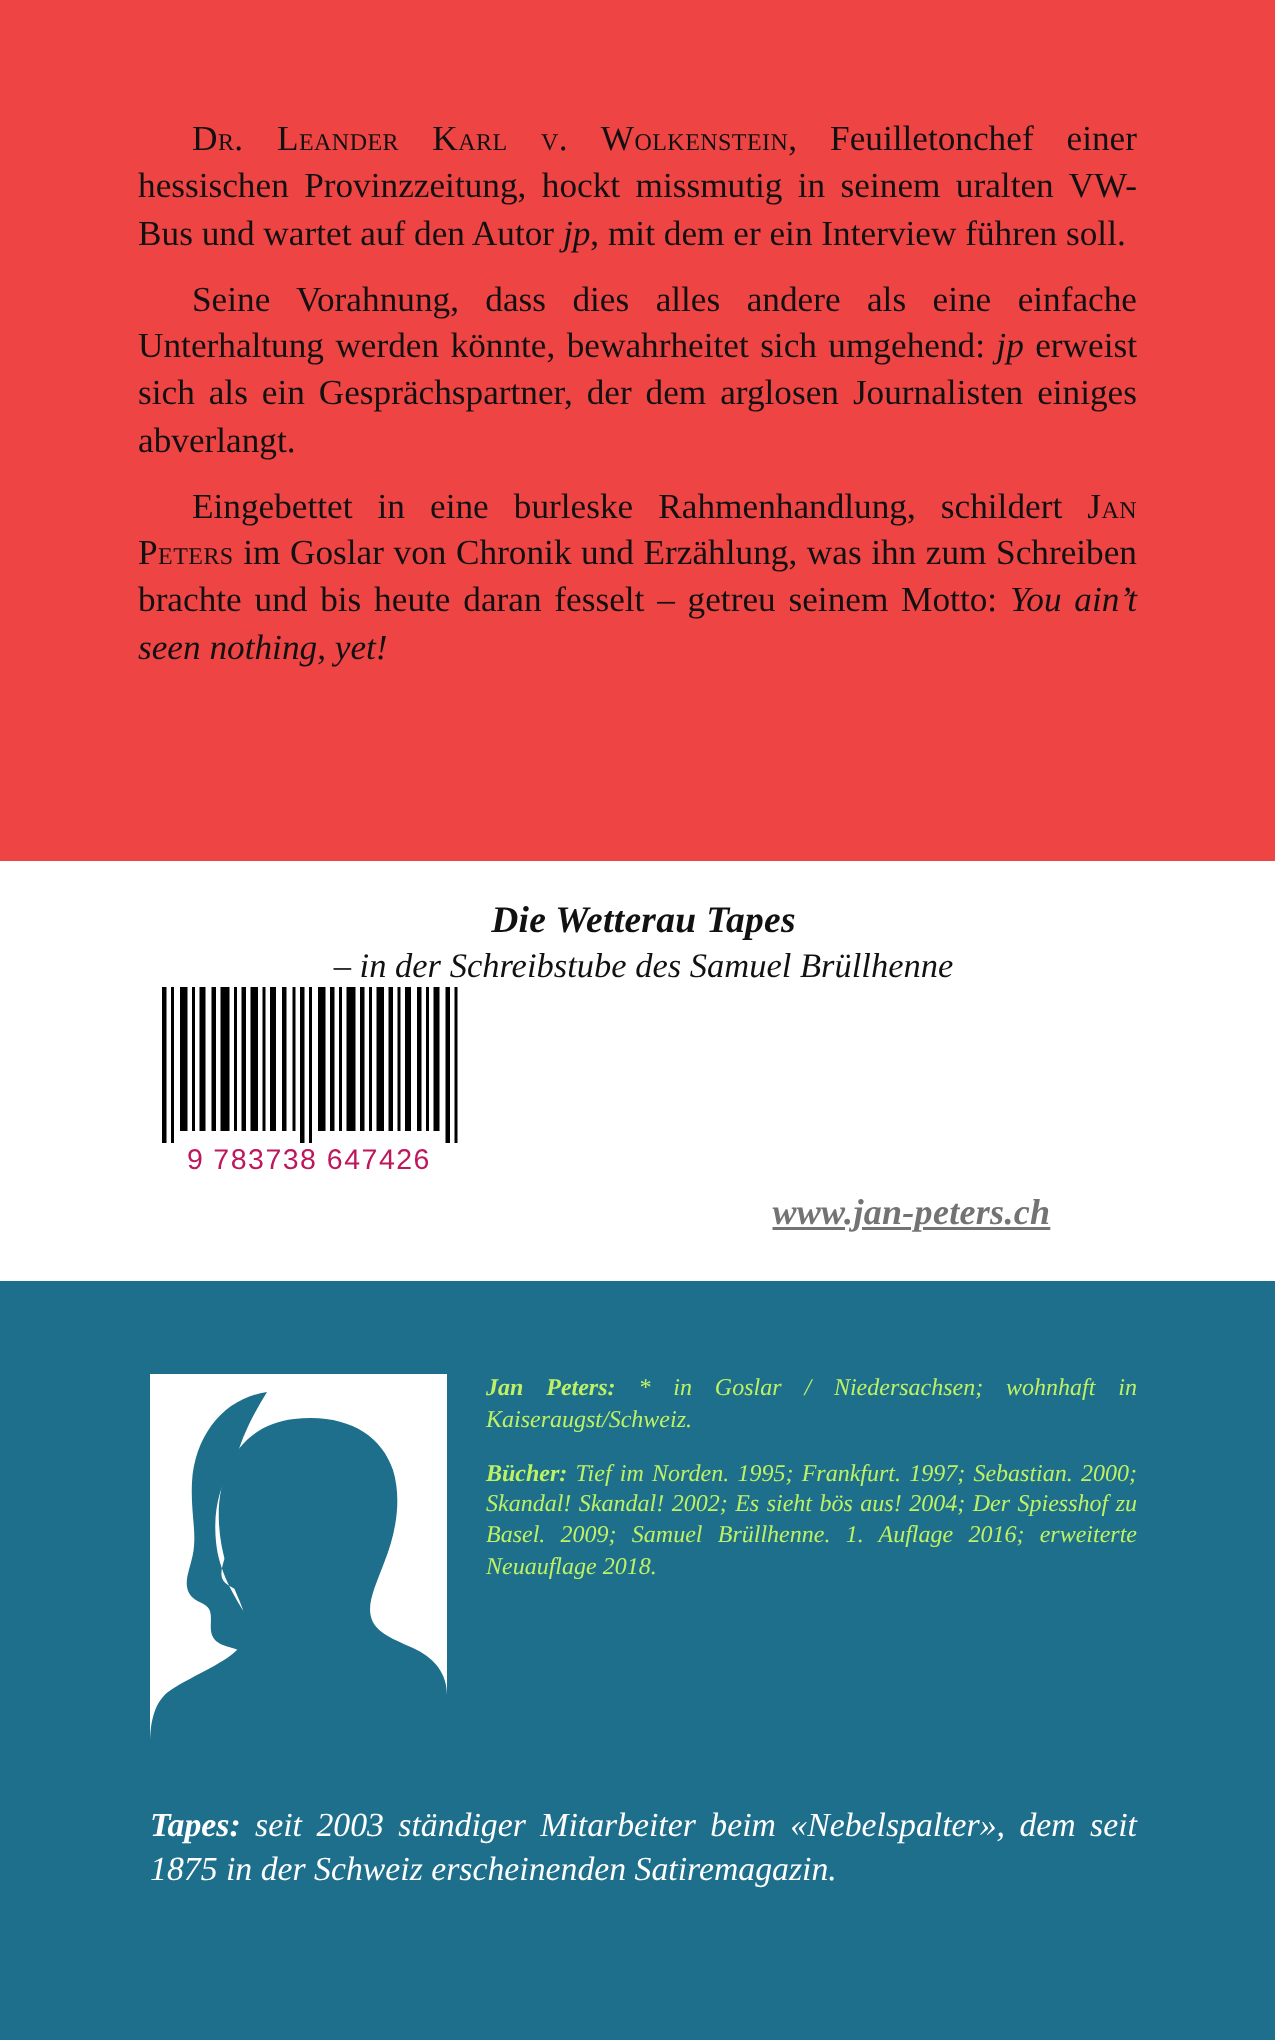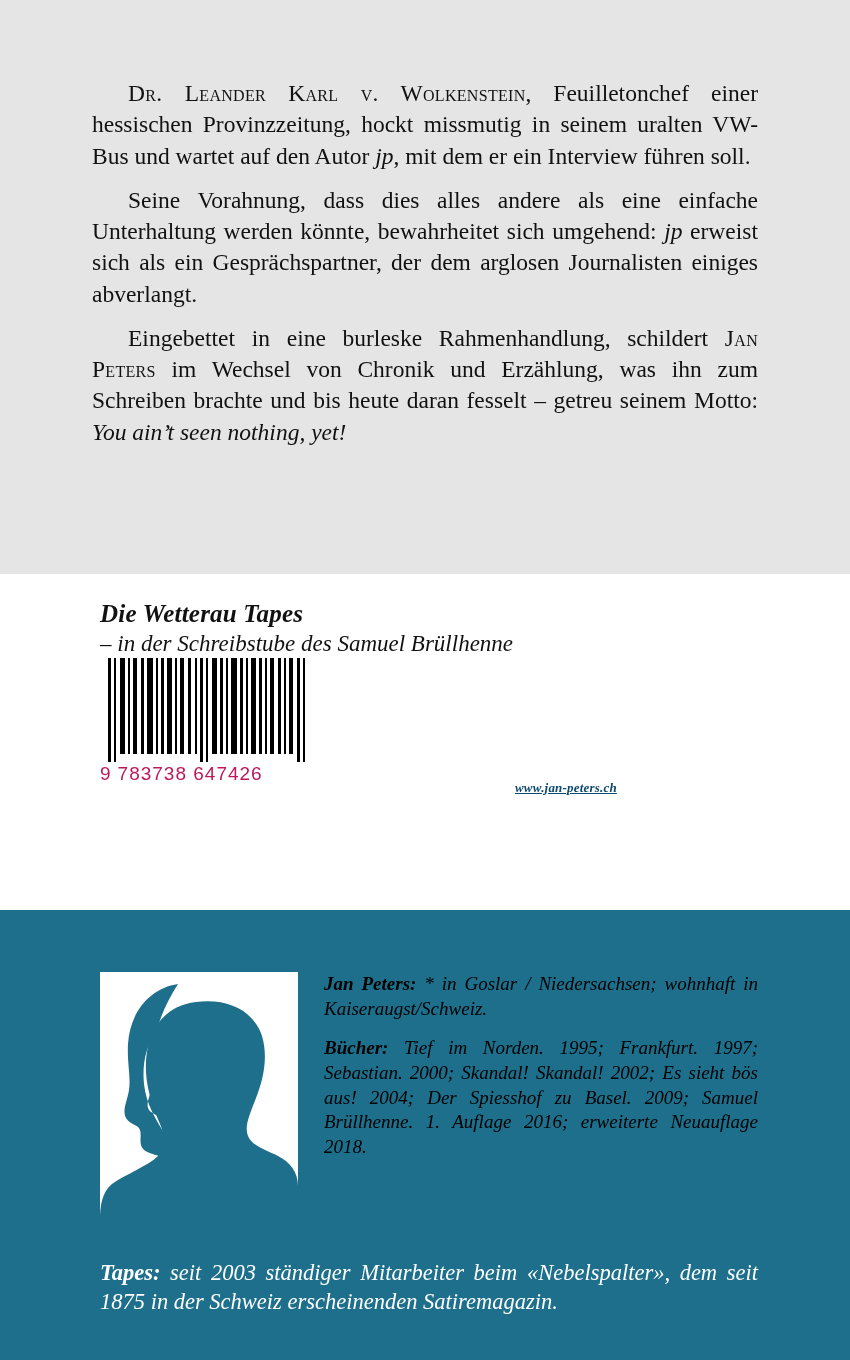--- a/index.html
+++ b/index.html
@@ -17,21 +17,21 @@
   .page {
     position: relative;
     width: 850px;
     height: 1360px;
     display: flex;
     flex-direction: column;
   }
 
   
   .blurb-panel {
-    background: #e5e5e5;
+    background: #ef4444;
     padding: 78px 92px 40px 92px;
     box-sizing: border-box;
     height: 574px;
   }
   .blurb-p {
     font-size: 23.5px;
     line-height: 1.33;
     color: #111111;
     text-align: justify;
     text-justify: inter-word;
@@ -42,24 +42,25 @@
   .blurb-p:last-child { margin-bottom: 0; }
   .smallcaps {
     font-variant: small-caps;
     letter-spacing: 0.3px;
   }
   .ital { font-style: italic; }
 
   
   .mid-panel {
     background: #ffffff;
-    height: 336px;
+    height: 280px;
     position: relative;
     box-sizing: border-box;
     padding: 26px 92px 0 100px;
+    text-align: center;
   }
   .book-title {
     font-size: 25px;
     font-style: italic;
     font-weight: bold;
     color: #111111;
     margin: 0 0 2px 0;
     letter-spacing: 0.2px;
   }
   .book-sub {
@@ -76,25 +77,25 @@
   .pub-line {
     font-size: 21px;
     font-style: italic;
     color: #111111;
     line-height: 1.35;
     margin: 0;
   }
   .website {
     position: absolute;
     left: 515px;
-    top: 206px;
-    font-size: 13px;
+    top: 222px;
+    font-size: 24px;
     font-style: italic;
     font-weight: bold;
-    color: #0c4a6e;
+    color: #737373;
     letter-spacing: 0.2px;
   }
 
   
   .barcode-wrap {
     position: absolute;
     left: 100px;
     top: 84px;
     width: 212px;
   }
@@ -134,25 +135,25 @@
     flex: 0 0 198px;
     position: relative;
     overflow: hidden;
   }
   .portrait svg { display: block; }
   .author-text {
     margin-left: 26px;
     flex: 1 1 auto;
   }
   .a-p {
-    font-size: 19px;
+    font-size: 16px;
     font-style: italic;
     line-height: 1.3;
     margin: 0 0 15px 0;
-    color: #000000;
+    color: #bef264;
     text-align: justify;
   }
   .a-p:last-child { margin-bottom: 0; }
   .a-label {
     font-weight: bold;
     font-style: italic;
   }
   .satire-p {
     font-size: 22.5px;
     font-style: italic;
@@ -168,21 +169,21 @@
 <div class="page">
 
   <section class="blurb-panel">
     <p class="blurb-p">
       <span class="smallcaps">Dr. Leander Karl v. Wolkenstein</span><span>, Feuilletonchef einer hessischen Provinzzeitung, hockt missmutig in seinem uralten VW-Bus und wartet auf den Autor </span><span class="ital">jp</span><span>, mit dem er ein Interview führen soll.</span>
     </p>
     <p class="blurb-p">
       <span>Seine Vorahnung, dass dies alles andere als eine einfache Unterhaltung werden könnte, bewahrheitet sich umgehend: </span><span class="ital">jp</span><span> erweist sich als ein Gesprächspartner, der dem arglosen Journalisten einiges abverlangt.</span>
     </p>
     <p class="blurb-p">
-      <span>Eingebettet in eine burleske Rahmenhandlung, schildert </span><span class="smallcaps">Jan Peters</span><span> im Wechsel von Chronik und Erzählung, was ihn zum Schreiben brachte und bis heute daran fesselt – getreu seinem Motto: </span><span class="ital">You ain’t seen nothing, yet!</span>
+      <span>Eingebettet in eine burleske Rahmenhandlung, schildert </span><span class="smallcaps">Jan Peters</span><span> im Goslar von Chronik und Erzählung, was ihn zum Schreiben brachte und bis heute daran fesselt – getreu seinem Motto: </span><span class="ital">You ain’t seen nothing, yet!</span>
     </p>
   </section>
 
   <section class="mid-panel">
     <div class="book-title">Die Wetterau Tapes</div>
     <div class="book-sub">– in der Schreibstube des Samuel Brüllhenne</div>
 
     <div class="pub-block">
     </div>
 

